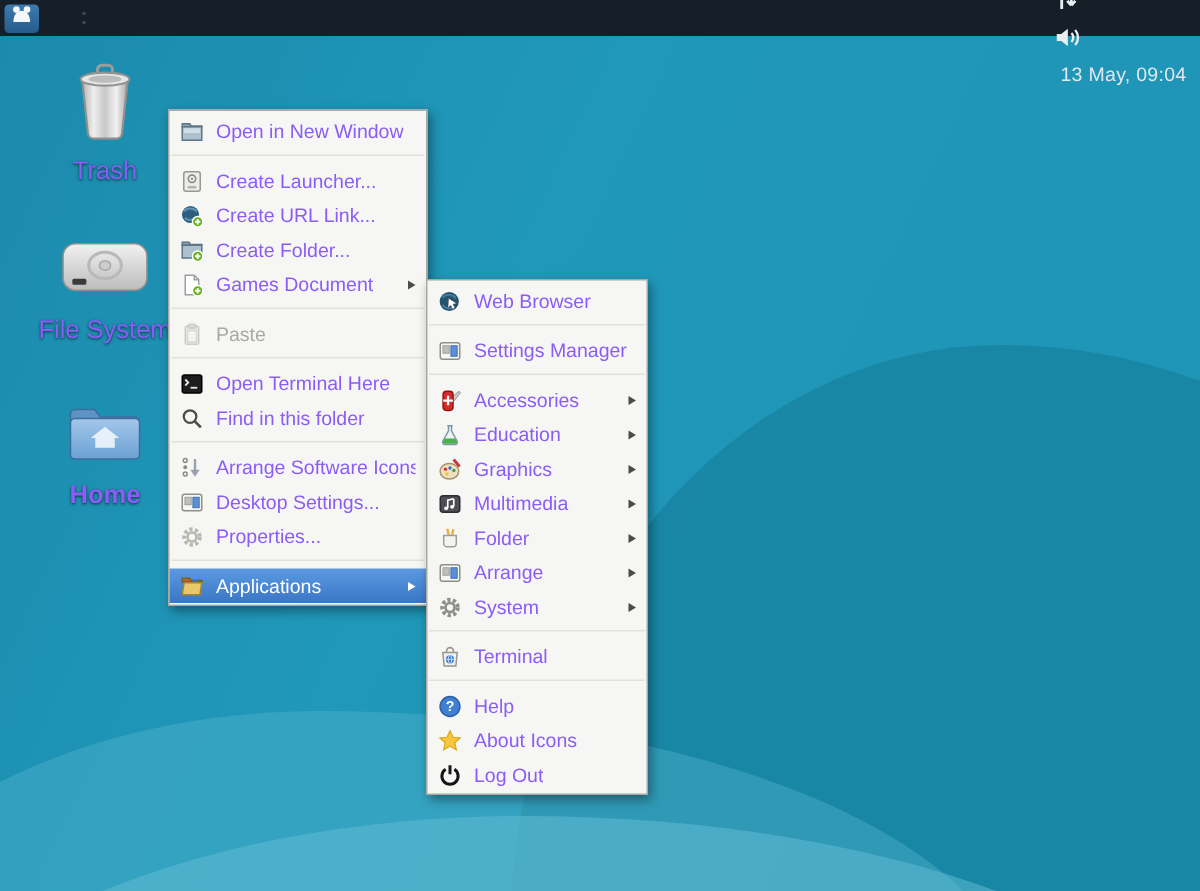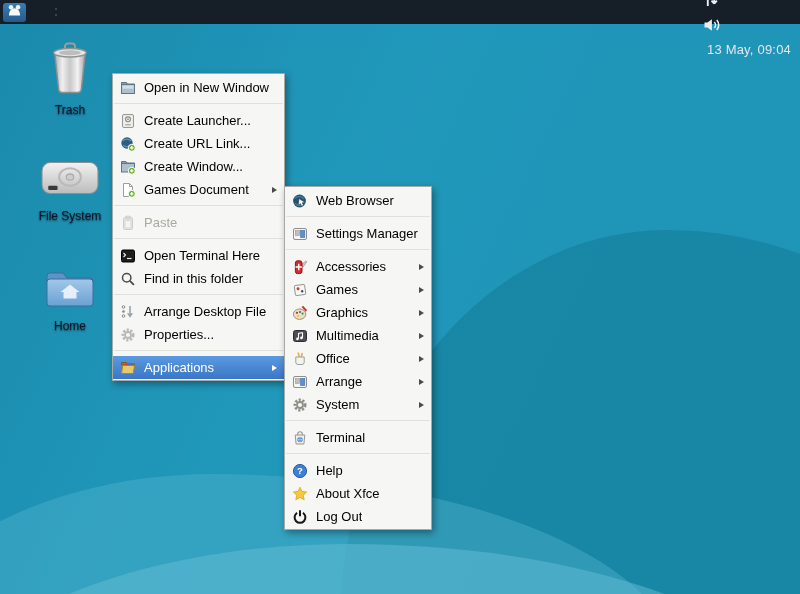--- a/index.html
+++ b/index.html
@@ -22,28 +22,28 @@
   .whisker-btn{width:23px;height:19px;margin-left:3px;border-radius:3px;
     background:linear-gradient(#3c7cb0,#27598c);display:flex;align-items:center;justify-content:center;}
   .grip{width:4px;height:12px;margin-left:28px;opacity:.5;
     background:radial-gradient(circle at 2px 3px,#5b6b80 1px,transparent 1.4px),
                radial-gradient(circle at 2px 9px,#5b6b80 1px,transparent 1.4px);}
   .status{margin-left:auto;display:flex;align-items:flex-start;gap:9px;padding-right:9px;flex-direction:column;}
   .status .sicon{display:flex;align-items:center;}
   .clock{color:#e2e7ec;font-size:13px;letter-spacing:.2px;margin-left:4px;}
   
   .desk-icon{position:absolute;width:96px;display:flex;flex-direction:column;align-items:center;gap:5px;z-index:5;}
-  .desk-icon .cap{color:#0f172a;font-size:12px;text-shadow:0 1px 2px rgba(0,0,0,.7);white-space:nowrap;}
+  .desk-icon .cap{color:#8b5cf6;font-size:17px;text-shadow:0 1px 2px rgba(0,0,0,.7);white-space:nowrap;}
   
   .menu{position:absolute;background:#f6f6f4;border:1px solid #a9a9a4;box-sizing:border-box;
     box-shadow:2px 3px 7px rgba(0,0,0,.38);padding:2px 0 1px;z-index:20;}
   #context-menu{left:112px;top:73px;width:173px;}
   #apps-menu{left:284px;top:186px;width:148px;z-index:30;}
   .menu-item{height:23px;display:flex;align-items:center;gap:8px;padding:0 7px 0 7px;
-    font-size:13px;color:#000000;white-space:nowrap;cursor:default;}
+    font-size:13px;color:#8b5cf6;white-space:nowrap;cursor:default;}
   .menu-item .icon{width:16px;height:16px;flex:none;display:flex;align-items:center;justify-content:center;}
   .menu-item .icon svg{display:block;}
   .menu-item .label{overflow:hidden;}
   .menu-item .arrow{margin-left:auto;width:0;height:0;border-left:5px solid #4b4b47;
     border-top:3.5px solid transparent;border-bottom:3.5px solid transparent;}
   .menu-item.highlight{background:linear-gradient(#5b9ae1,#3a76c6);color:#fff;text-align:right;}
   .menu-item.highlight .arrow{border-left-color:#fff;}
   .menu-item.disabled{color:#a9a9a1;text-align:center;}
   .menu-sep{height:1px;background:#e1e1dc;margin:4px 1px 5px 1px;}
 </style>
@@ -124,21 +124,21 @@
         </defs>
       <rect x="1" y="6" width="54" height="30" rx="8" fill="url(#drv)" stroke="#8f8f8f"></rect>
       <ellipse cx="28" cy="20" rx="10.5" ry="8.5" fill="none" stroke="#b9b9b9" stroke-width="2"></ellipse>
       <ellipse cx="28" cy="20" rx="3.6" ry="3" fill="#cdcdcd" stroke="#a8a8a8"></ellipse>
       <rect x="7" y="28.5" width="9" height="4" rx="1" fill="#3a3a3a"></rect>
     </svg>
   </span>
   <span class="cap">File System</span>
 </div>
 
-<div class="desk-icon" style="left:22px;top:266px;">
+<div class="desk-icon" style="left:22px;top:266px;font-weight:bold;">
   <span>
     <svg width="50" height="44" viewBox="0 0 50 42">
       <defs>
           <linearGradient id="fol" x1="0" y1="0" x2="0" y2="1">
         <stop offset="0" stop-color="#a3c7ea"></stop>
             <stop offset="1" stop-color="#6ba1d3"></stop>
           </linearGradient>
         </defs>
       <path d="M2 9a3 3 0 013-3h13l4 5h23a3 3 0 013 3v3H2z" fill="#5e93c6" stroke="#3c6c9c"></path>
       <rect x="2" y="12" width="46" height="27" rx="3" fill="url(#fol)" stroke="#3c6c9c"></rect>
@@ -184,21 +184,21 @@
     </div>
     <div class="menu-item">
       <span class="icon">
         <svg width="16" height="16" viewBox="0 0 16 16">
           <path d="M1.5 4.5v-2h4.5l1 1.5h7.5v.5z" fill="#8aa2b4" stroke="#5d7585"></path>
           <rect x="1.5" y="4.5" width="13" height="8.5" fill="#adc0cd" stroke="#5d7585"></rect>
           <circle cx="11.8" cy="11.8" r="3.5" fill="#67b021" stroke="#fff" stroke-width="1"></circle>
           <path d="M11.8 10v3.6M10 11.8h3.6" stroke="#fff" stroke-width="1.3"></path>
         </svg>
       </span>
-      <span class="label">Create Window...</span>
+      <span class="label">Create Folder...</span>
     </div>
     <div class="menu-item">
       <span class="icon">
         <svg width="16" height="16" viewBox="0 0 16 16">
           <path d="M3.5 1.5h6l3 3v10h-9z" fill="#fff" stroke="#9aa0a0"></path>
           <path d="M9.5 1.5v3h3" fill="none" stroke="#9aa0a0"></path>
           <circle cx="11.8" cy="11.8" r="3.5" fill="#67b021" stroke="#fff" stroke-width="1"></circle>
           <path d="M11.8 10v3.6M10 11.8h3.6" stroke="#fff" stroke-width="1.3"></path>
         </svg>
       </span>
@@ -240,21 +240,31 @@
     <div class="menu-item">
       <span class="icon">
         <svg width="16" height="16" viewBox="0 0 16 16">
           <circle cx="3.5" cy="3" r="1.3" fill="none" stroke="#8a8a84"></circle>
           <circle cx="3.5" cy="7.5" r="1.3" fill="#8a8a84"></circle>
           <circle cx="3.5" cy="12" r="1.3" fill="none" stroke="#8a8a84"></circle>
           <path d="M10 2v7.5" stroke="#98a2ac" stroke-width="1.6"></path>
           <path d="M6.9 9.2h6.2L10 13.8z" fill="#98a2ac"></path>
         </svg>
       </span>
-      <span class="label">Arrange Desktop File</span>
+      <span class="label">Arrange Software Icons</span>
+    </div>
+    <div class="menu-item">
+      <span class="icon">
+        <svg width="16" height="16" viewBox="0 0 16 16">
+          <rect x="1.5" y="2.5" width="13" height="11" rx="1.5" fill="#f6f6f4" stroke="#8f8f89"></rect>
+          <rect x="3.3" y="4.5" width="4.2" height="5" fill="#c0c0ba" stroke="#9c9c96" stroke-width=".6"></rect>
+          <rect x="8.6" y="4.5" width="4.2" height="7" fill="#5b8fd6" stroke="#3c6cae" stroke-width=".6"></rect>
+        </svg>
+      </span>
+      <span class="label">Desktop Settings...</span>
     </div>
     <div class="menu-item">
       <span class="icon">
         <svg width="16" height="16" viewBox="0 0 16 16">
           <circle cx="8" cy="8" r="5.2" fill="none" stroke="#b9b9b2" stroke-width="2.6" stroke-dasharray="2.2 1.55"></circle>
           <circle cx="8" cy="8" r="3" fill="none" stroke="#b9b9b2" stroke-width="1.8"></circle>
         </svg>
       </span>
       <span class="label">Properties...</span>
     </div>
@@ -303,28 +313,25 @@
           <rect x="3.4" y="1.8" width="6.6" height="12.8" rx="2.2" fill="#d42a2a" stroke="#911414"></rect>
           <path d="M6.7 4.8v6.4M3.5 8h6.4" stroke="#fff" stroke-width="1.5"></path>
         </svg>
       </span>
       <span class="label">Accessories</span>
       <span class="arrow"></span>
     </div>
     <div class="menu-item">
       <span class="icon">
         <svg width="16" height="16" viewBox="0 0 16 16">
-          <g transform="rotate(-8 8 8)">
-            <rect x="2.8" y="3" width="10.4" height="10" rx="1.4" fill="#f7f7f4" stroke="#97978f"></rect>
-            <circle cx="6.2" cy="6.4" r="1.5" fill="#d03a3a"></circle>
-            <circle cx="10" cy="9.6" r="1.2" fill="#35436e"></circle>
-          </g>
-        </svg>
-      </span>
-      <span class="label">Games</span>
+          <path d="M6.2 1.8h3.6M7 2v3.2L3.3 12a1.6 1.6 0 001.4 2.4h6.6A1.6 1.6 0 0012.7 12L9 5.2V2" fill="#eef4f4" stroke="#7d98a2"></path>
+          <path d="M4.6 10.3h6.8l1.1 2.1a1 1 0 01-.9 1.5H4.4a1 1 0 01-.9-1.5z" fill="#49b149"></path>
+        </svg>
+      </span>
+      <span class="label">Education</span>
       <span class="arrow"></span>
     </div>
     <div class="menu-item">
       <span class="icon">
         <svg width="16" height="16" viewBox="0 0 16 16">
           <ellipse cx="7.6" cy="9.2" rx="6.2" ry="5.2" fill="#ecdfc4" stroke="#a8936a"></ellipse>
           <circle cx="5" cy="7.8" r="1.1" fill="#cc3333"></circle>
           <circle cx="8" cy="7" r="1.1" fill="#3366cc"></circle>
           <circle cx="10.6" cy="8.6" r="1.1" fill="#33a033"></circle>
           <circle cx="6" cy="11" r="1.1" fill="#f2c230"></circle>
@@ -346,21 +353,21 @@
       <span class="label">Multimedia</span>
       <span class="arrow"></span>
     </div>
     <div class="menu-item">
       <span class="icon">
         <svg width="16" height="16" viewBox="0 0 16 16">
           <path d="M6.2 1.5l1 4.5M10.2 1.8l-.8 4.2" stroke="#e3b33c" stroke-width="1.6"></path>
           <path d="M3.8 6h8.4v5.3a2.2 2.2 0 01-2.2 2.2H6a2.2 2.2 0 01-2.2-2.2z" fill="#f3f3ef" stroke="#9aa0a0"></path>
         </svg>
       </span>
-      <span class="label">Office</span>
+      <span class="label">Folder</span>
       <span class="arrow"></span>
     </div>
     <div class="menu-item">
       <span class="icon">
         <svg width="16" height="16" viewBox="0 0 16 16">
           <rect x="1.5" y="2.5" width="13" height="11" rx="1.5" fill="#f6f6f4" stroke="#8f8f89"></rect>
           <rect x="3.3" y="4.5" width="4.2" height="5" fill="#c0c0ba" stroke="#9c9c96" stroke-width=".6"></rect>
           <rect x="8.6" y="4.5" width="4.2" height="7" fill="#5b8fd6" stroke="#3c6cae" stroke-width=".6"></rect>
         </svg>
       </span>
@@ -399,21 +406,21 @@
         </svg>
       </span>
       <span class="label">Help</span>
     </div>
     <div class="menu-item">
       <span class="icon">
         <svg width="16" height="16" viewBox="0 0 16 16">
           <path d="M8 1.2l2 4.3 4.7.5-3.5 3.2 1 4.6L8 11.4l-4.2 2.4 1-4.6L1.3 6l4.7-.5z" fill="#f9c73c" stroke="#d9a616" stroke-width=".8"></path>
         </svg>
       </span>
-      <span class="label">About Xfce</span>
+      <span class="label">About Icons</span>
     </div>
     <div class="menu-item">
       <span class="icon">
         <svg width="16" height="16" viewBox="0 0 16 16">
           <path d="M5.1 3.9a5.4 5.4 0 105.8 0" fill="none" stroke="#161616" stroke-width="2"></path>
           <path d="M8 1.2v6" stroke="#161616" stroke-width="2"></path>
         </svg>
       </span>
       <span class="label">Log Out</span>
     </div>

